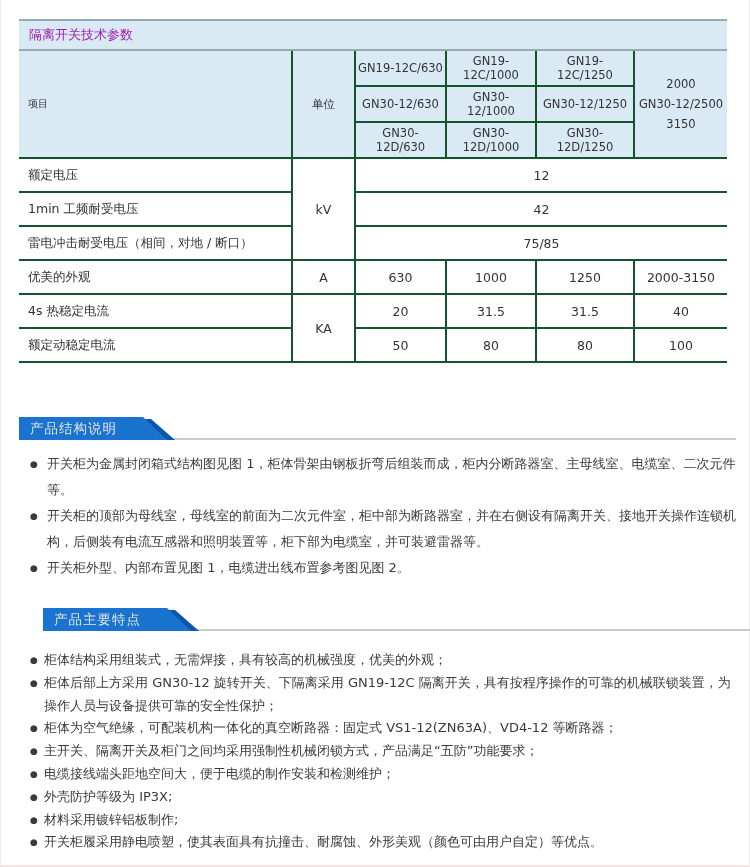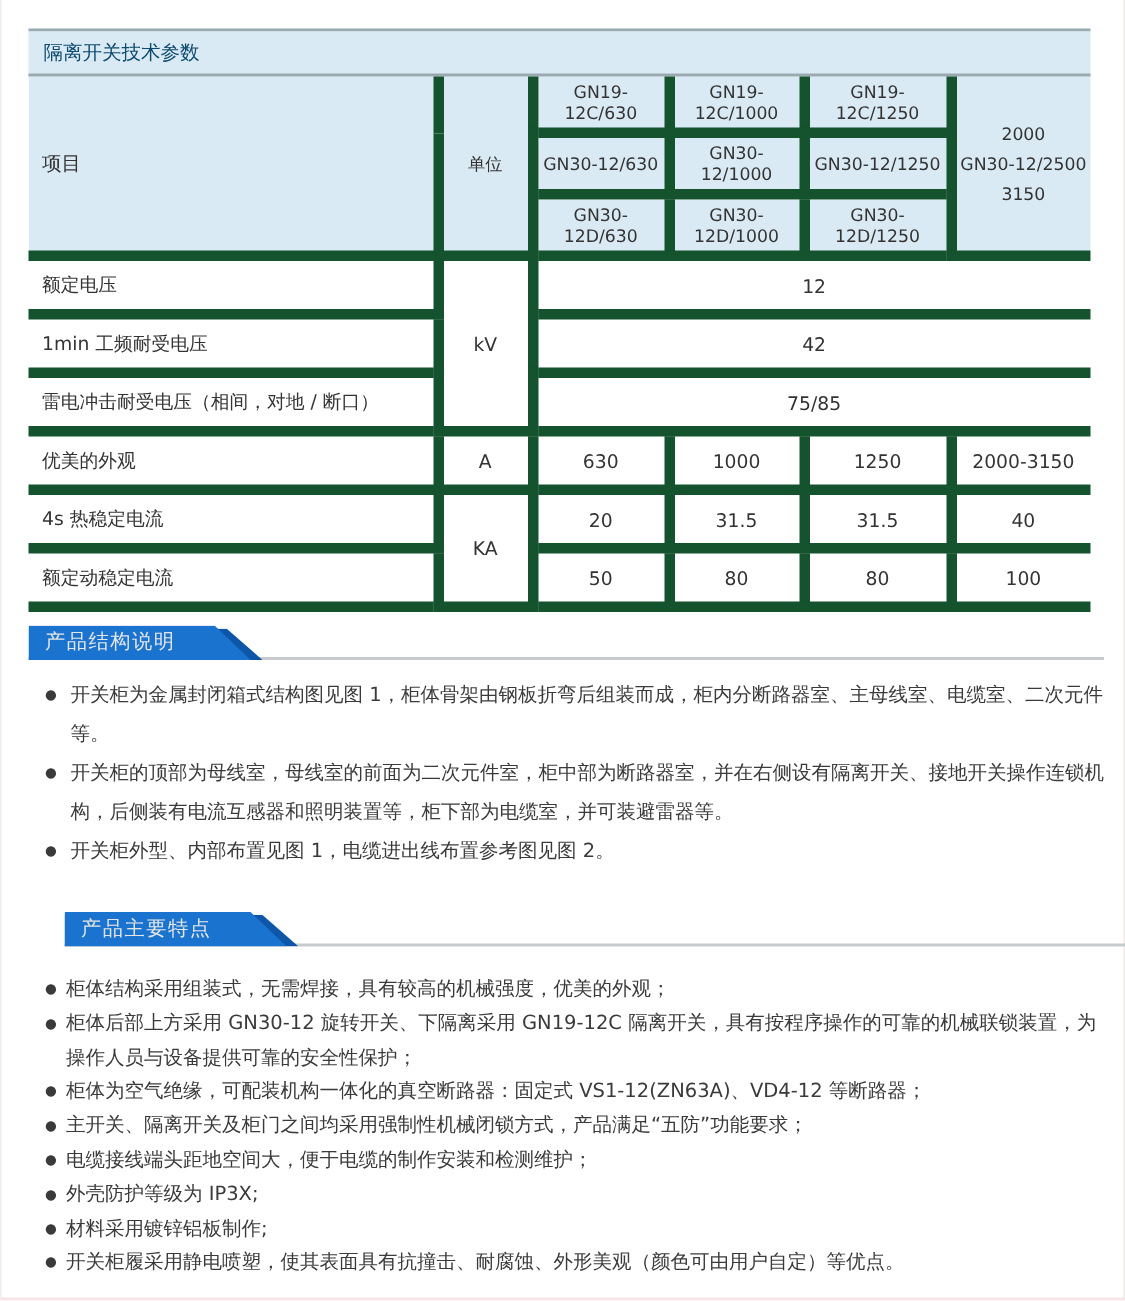--- a/index.html
+++ b/index.html
@@ -21,40 +21,40 @@
   }
 
   
   .content { position:absolute; left:19px; top:19px; width:708px; }
   .top-rule { height:2px; background:#98abb3; }
   .title-bar {
     height:30px; background:#d9eaf4;
     border-bottom:2px solid #9aa9b0;
     display:flex; align-items:center;
     padding-left:10px; box-sizing:border-box;
-    font-size:13px; color:#0c4a6e;
+    font-size:13px; color:#a21caf;
   }
   table.params {
     width:708px; border-collapse:collapse; table-layout:fixed;
     font-size:12.5px; color:#333;
   }
   table.params th, table.params td {
-    border:7px solid #14532d;
+    border:2px solid #14532d;
     font-weight:normal;
     text-align:center;
     padding:0 2px;
     overflow:hidden;
   }
   table.params tr > *:first-child { border-left:none; }
   table.params tr > *:last-child  { border-right:none; }
   table.params tr.hrow1 > * { border-top:none;margin-left:12px; }
   table.params th { background:#d9eaf4; height:34px; font-size:11.5px; }
   table.params td { background:#ffffff; height:32px; }
   table.params .lbl { text-align:left; padding-left:9px; font-size:12.5px; }
-  table.params th.lbl { font-size:13px; }
+  table.params th.lbl { font-size:10px; }
   .lastcol-line { line-height:1.75; font-size:11.5px; }
 
   
   .banner { position:absolute; left:19px; width:717px; height:25px; }
   .banner .rule {
     position:absolute; left:0; right:0; top:21px; height:2px;
     background:#c8cbcd;
   }
   .banner .shape-dark {
     position:absolute; left:0; top:2px; width:156px; height:21px;

